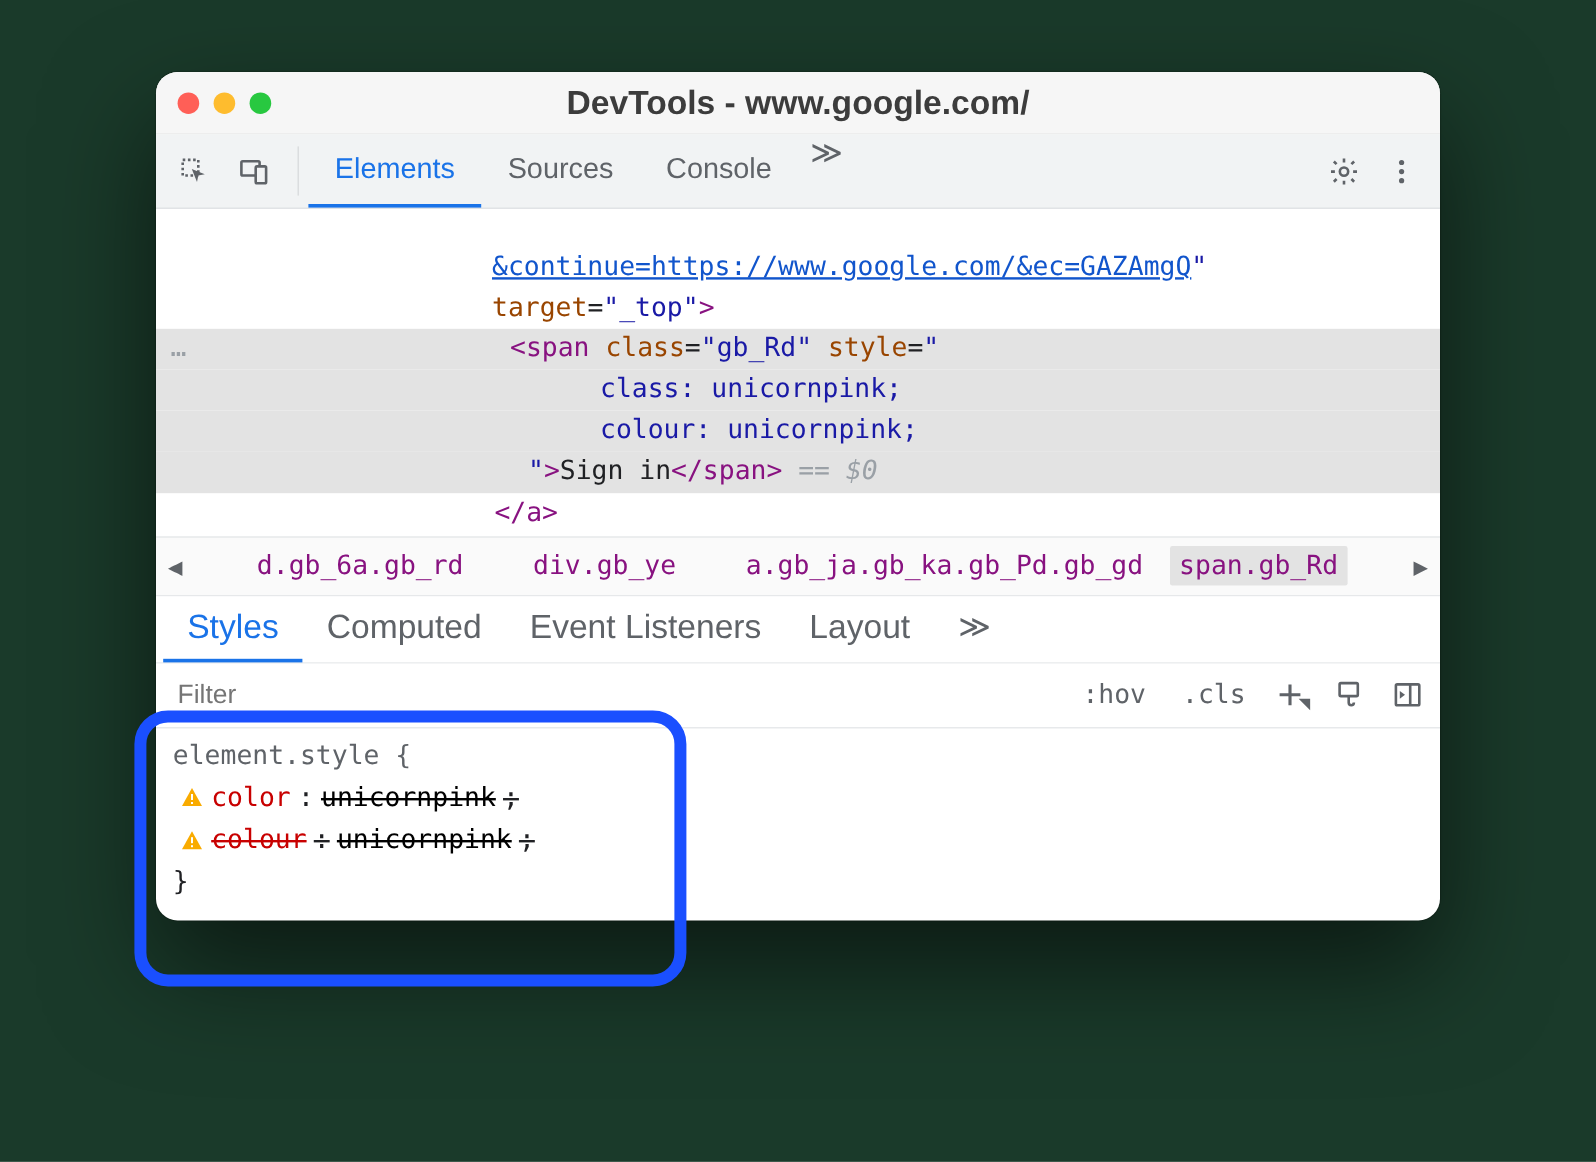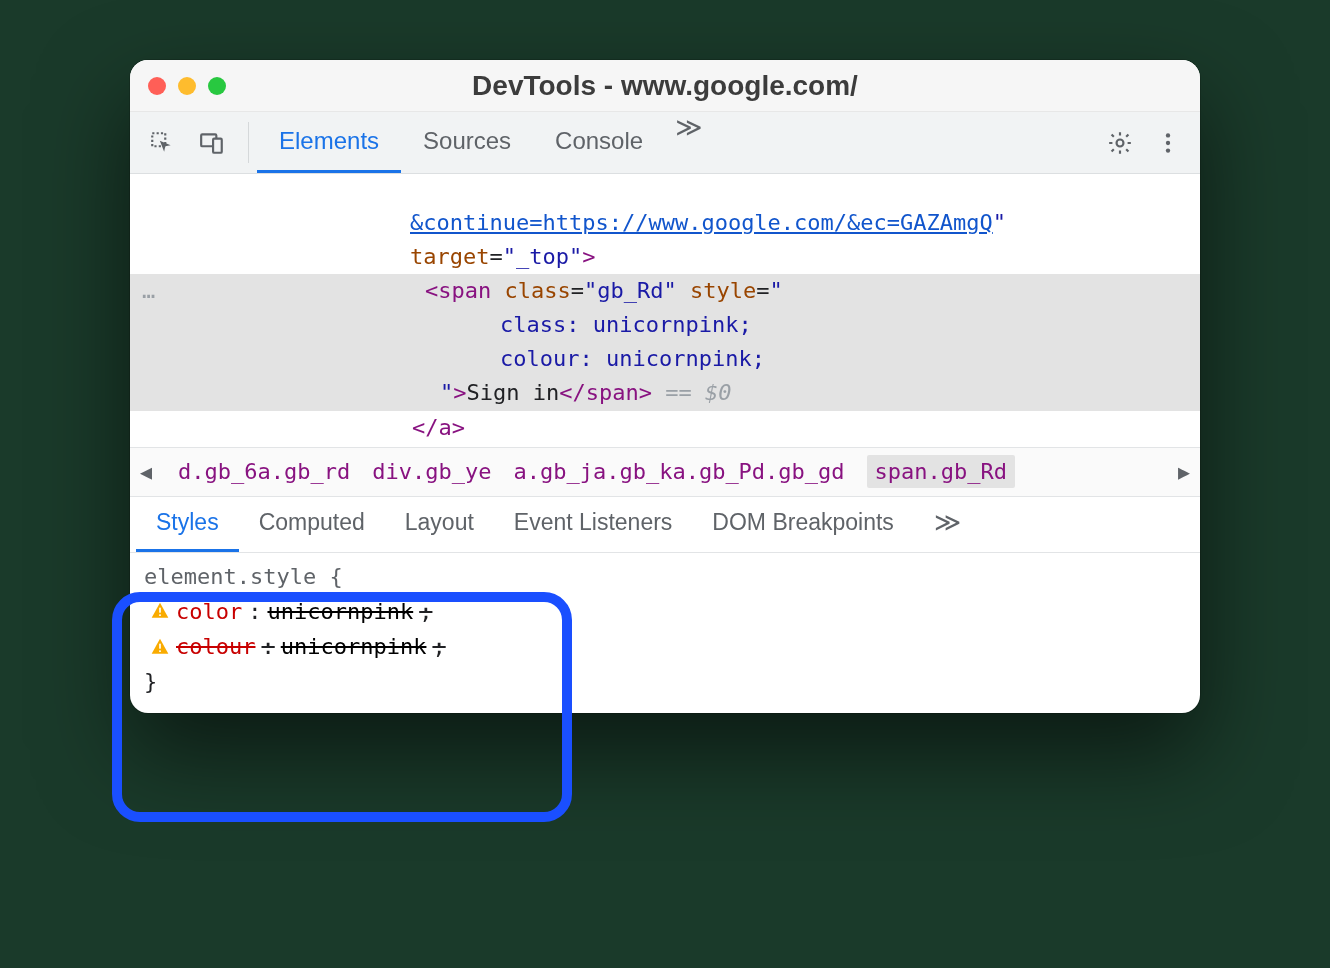--- a/index.html
+++ b/index.html
@@ -102,34 +102,34 @@
     font-family: ui-monospace, Menlo, Consolas, monospace;
     font-size: 22px;
     background: #fafafa;
     padding: 0 6px;
     gap: 22px;
     overflow: hidden;
   }
   .breadcrumb .chev { color: #5f6368; font-size: 20px; padding: 0 4px;}
   .bc-item { color: #5f6368; white-space: nowrap; }
   .bc-item.sel { background: #e3e3e3; color: #881280; padding: 4px 8px; border-radius: 2px;}
-  .bc-item.link { color: #881280; }
+  .bc-item.link { color: #881280; margin-left: 36px; }
   .breadcrumb .push-right { margin-left:auto; }
   
   .subtabs {
     display: flex; align-items: stretch;
     height: 56px;
     border-bottom: 1px solid #e2e4e6;
     background: #fff;
     padding: 0 6px;
   }
   .subtab {
     display: flex; align-items: center;
     padding: 0 20px;
-    font-size: 23px; color: #5f6368;
+    font-size: 28px; color: #5f6368;
     border-bottom: 3px solid transparent;
     cursor: pointer;
   }
   .subtab.active { color: #1a73e8; border-bottom-color: #1a73e8; }
   
   .styles-head {
     display: flex; align-items: center;
     height: 54px;
     border-bottom: 1px solid #e2e4e6;
     background: #fff;
@@ -263,31 +263,55 @@
     </div>
 
     <div class="subtabs">
       <div class="subtab active">
           <span>Styles</span>
         </div>
       <div class="subtab">
           <span>Computed</span>
         </div>
       <div class="subtab">
+          <span>Event Listeners</span>
+        </div>
+      <div class="subtab">
           <span>Layout</span>
         </div>
-      <div class="subtab">
-          <span>Event Listeners</span>
-        </div>
-      <div class="subtab">
-          <span>DOM Breakpoints</span>
-        </div>
       <div class="subtab" style="font-size:26px;">≫</div>
     </div>
 
+    <div class="styles-head">
+      <input class="filter-input" placeholder="Filter" style="">
+      <div class="spacer"></div>
+      <div class="sh-btn">:hov</div>
+      <div class="sh-btn">.cls</div>
+      <div class="sh-icon">
+        <svg viewBox="0 0 24 24" fill="none" stroke="currentColor" stroke-width="2.4">
+            <path d="M12 4v16M4 12h16"></path>
+          </svg>
+        <svg viewBox="0 0 10 10" style="width:10px;height:10px;margin-left:-6px;margin-top:16px;" fill="currentColor">
+            <path d="M0 0 H10 V10 Z"></path>
+          </svg>
+      </div>
+      <div class="sh-icon">
+        <svg viewBox="0 0 24 24" fill="none" stroke="currentColor" stroke-width="2">
+            <rect x="4" y="3" width="14" height="10" rx="1"></rect>
+            <path d="M11 13 v5 a2 2 0 0 0 4 0"></path>
+          </svg>
+      </div>
+      <div class="sh-icon">
+        <svg viewBox="0 0 24 24" fill="none" stroke="currentColor" stroke-width="2">
+            <rect x="3" y="4" width="18" height="16" rx="1"></rect>
+            <line x1="14" y1="4" x2="14" y2="20"></line>
+            <path d="M10 12 L6 9 v6 Z" fill="currentColor" stroke="none"></path>
+          </svg>
+      </div>
+    </div>
 
     <div class="styles-body">
       <div class="sel-name">element.style {</div>
       <div class="prop-row">
         <span class="warn">
           <svg viewBox="0 0 24 24">
               <path d="M12 2 L22 20 H2 Z" fill="#f9ab00"></path>
               <rect x="11" y="8" width="2" height="6" fill="#fff"></rect>
               <rect x="11" y="16" width="2" height="2" fill="#fff"></rect>
             </svg>

